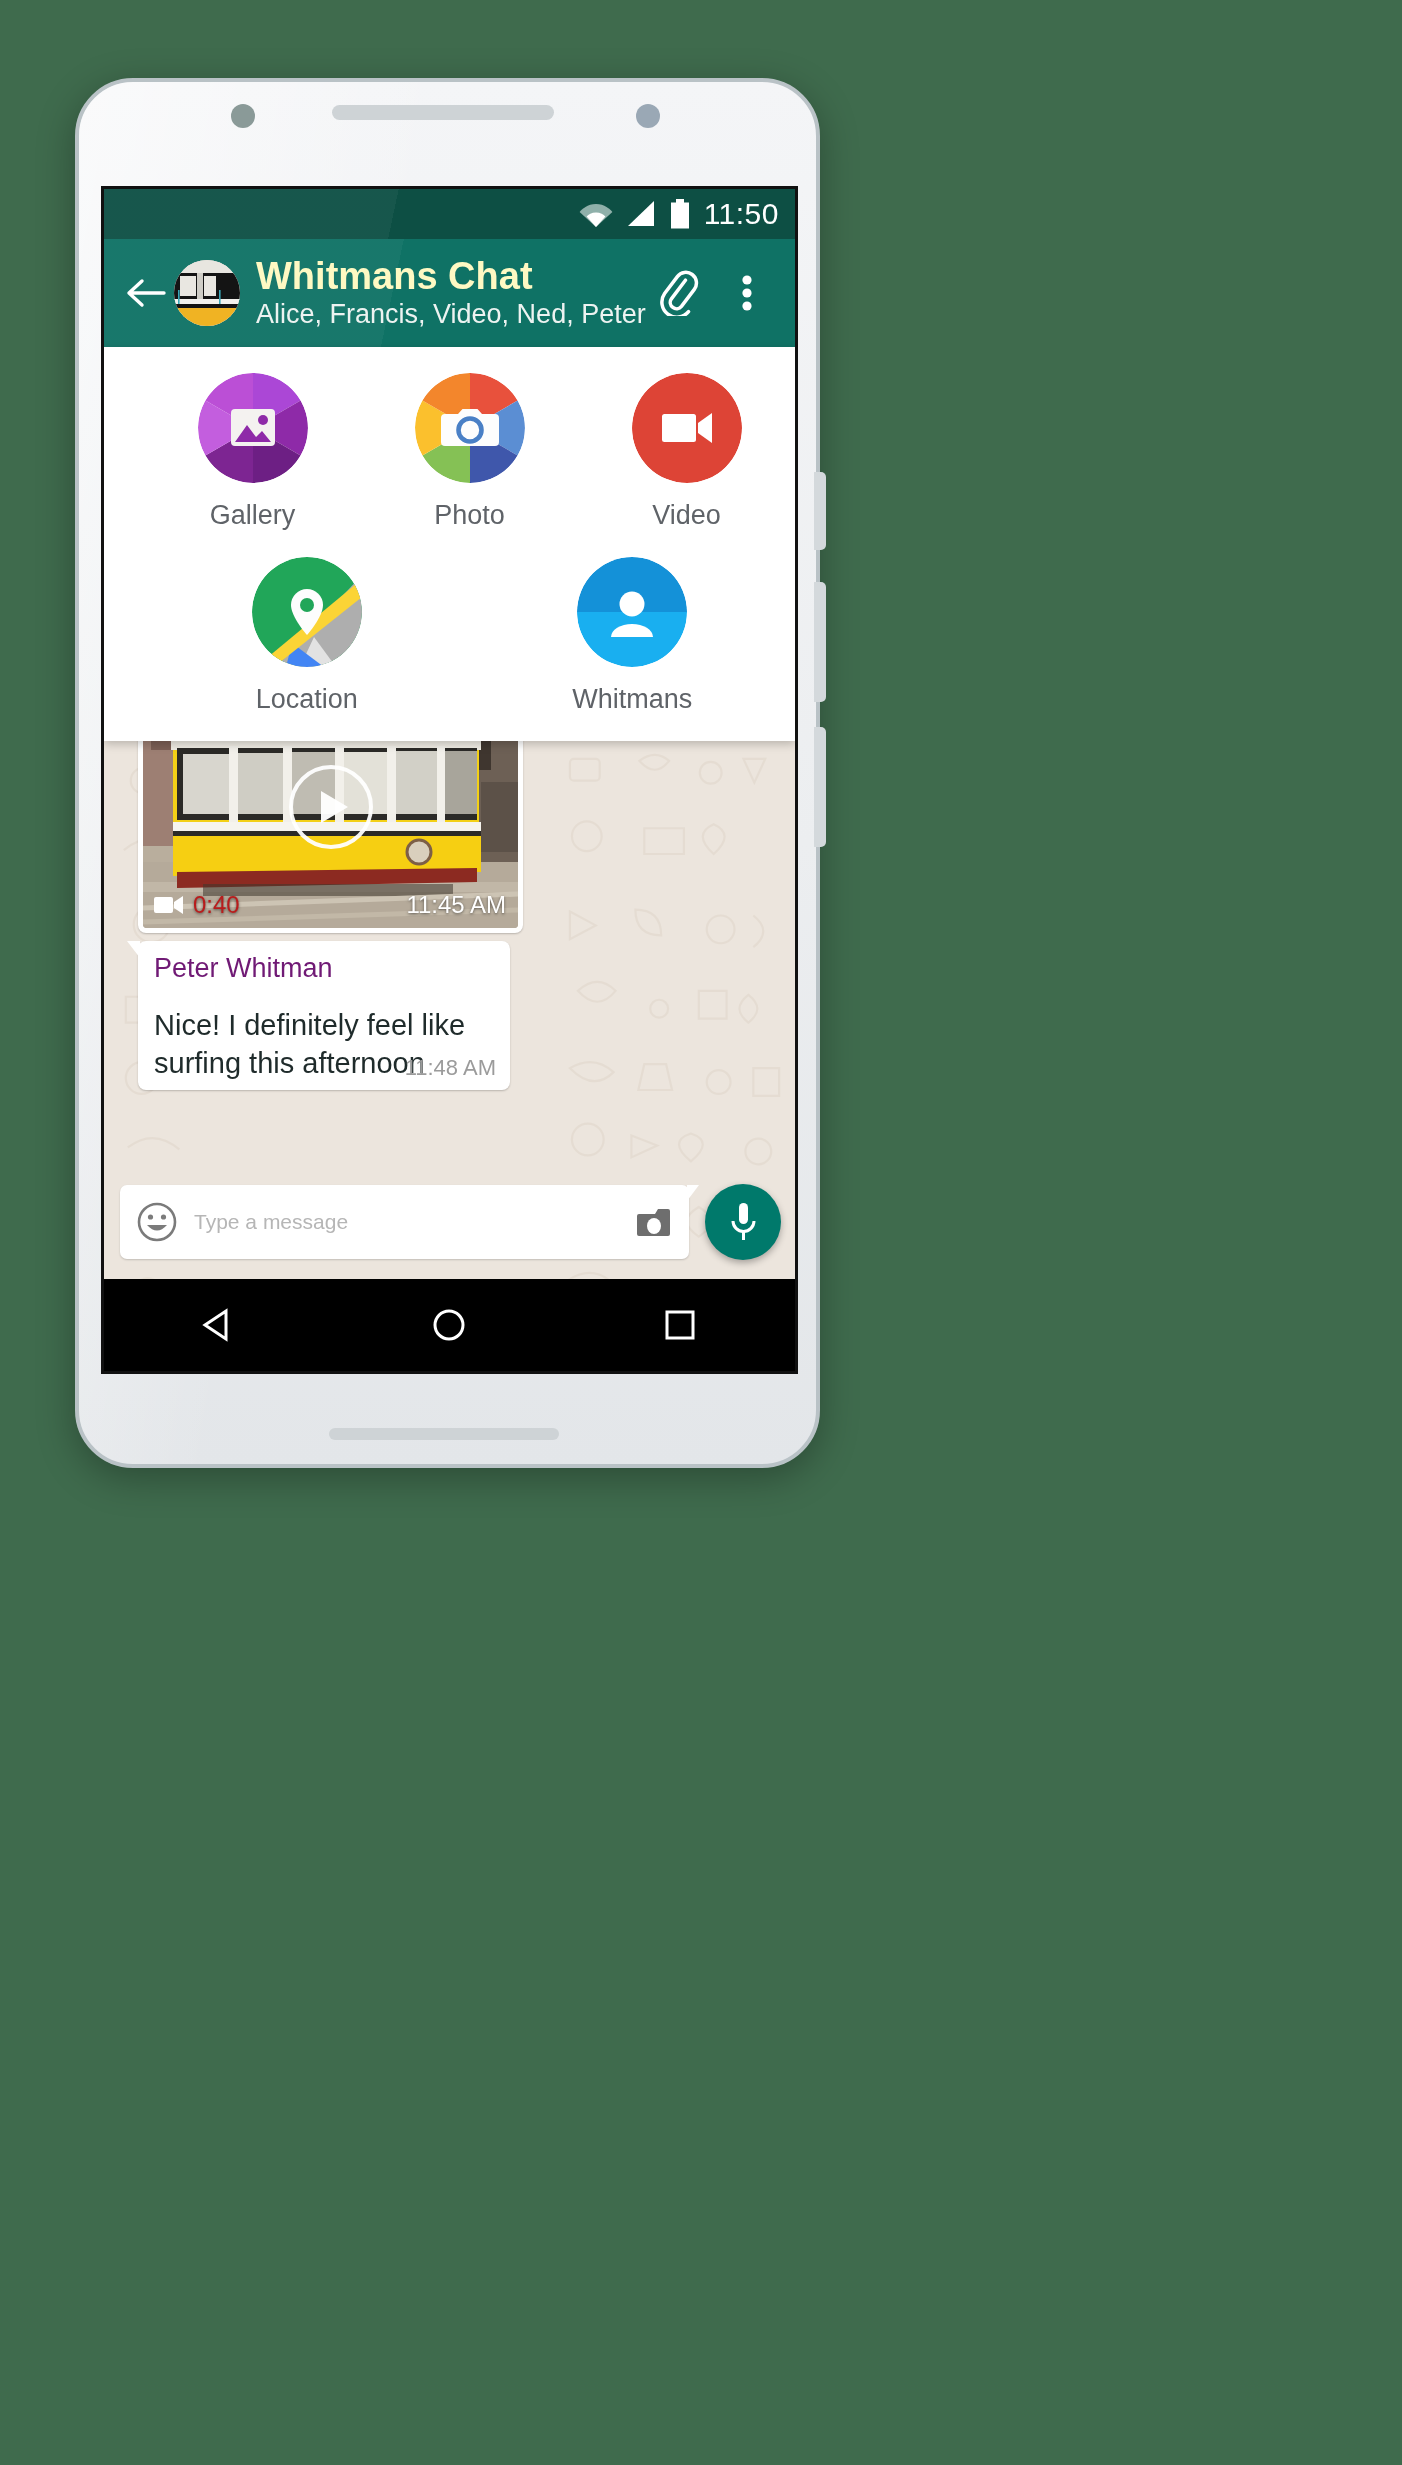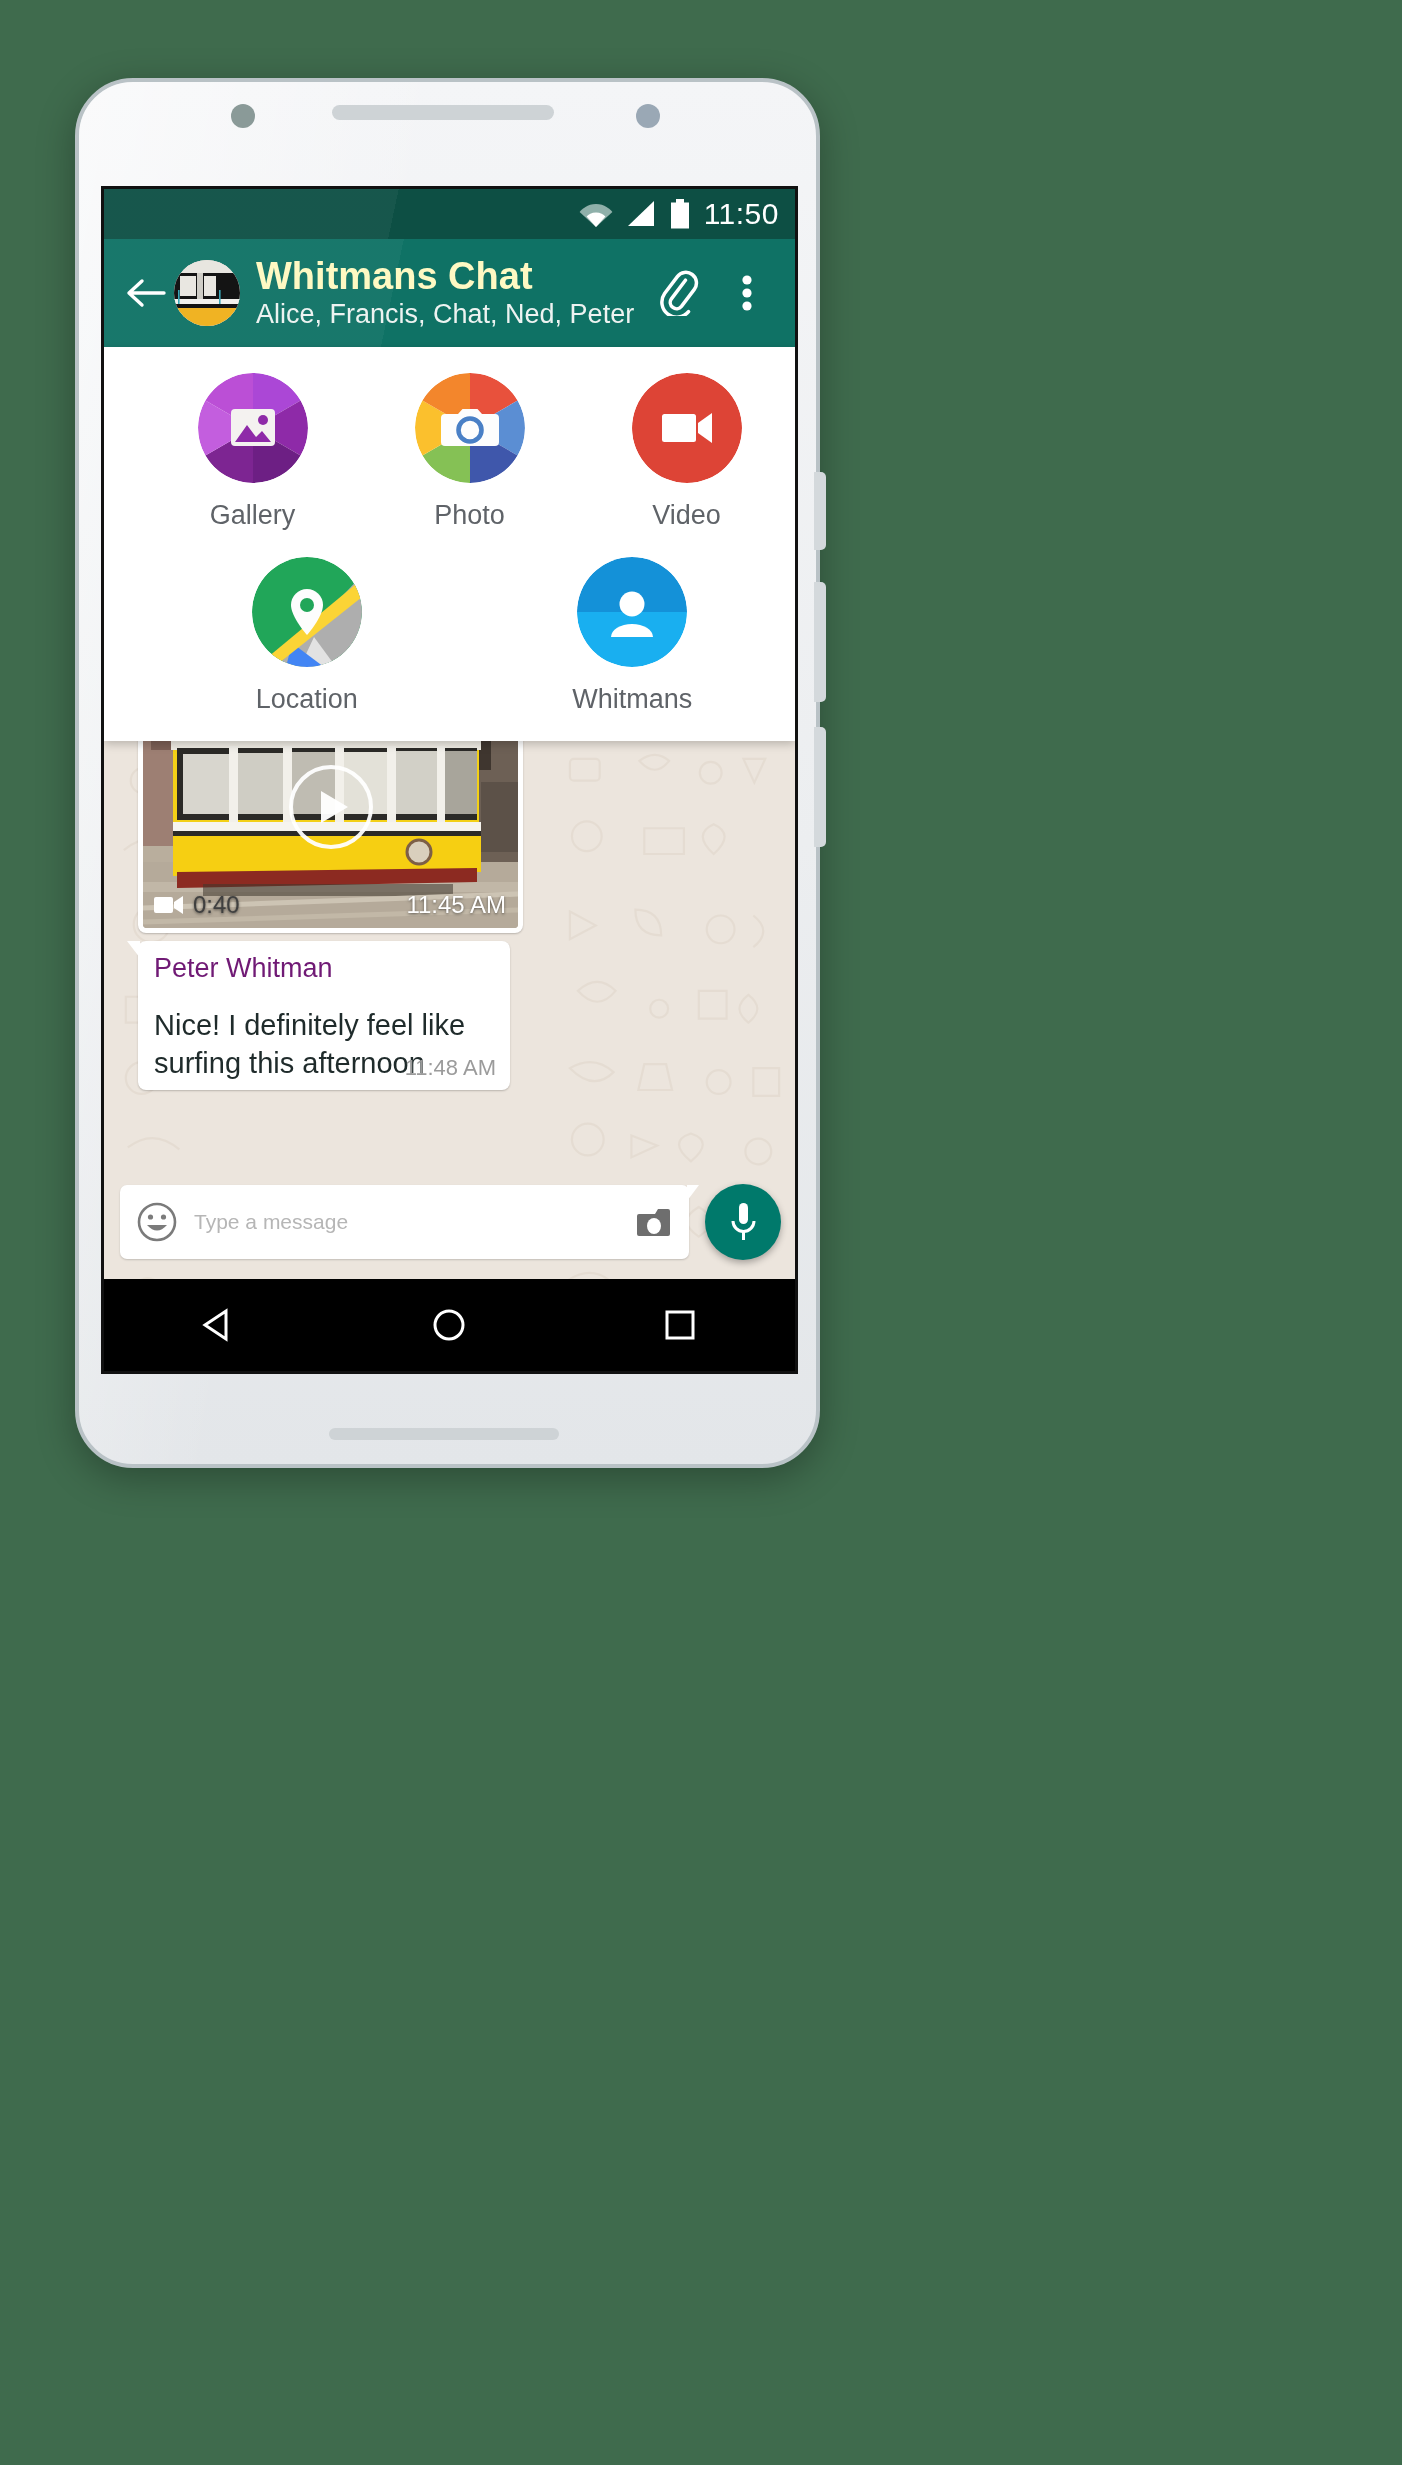--- a/index.html
+++ b/index.html
@@ -147,21 +147,21 @@
   }
   .play-tri{
     width:0;height:0;margin-left:7px;
     border-left:27px solid rgba(255,255,255,.96);
     border-top:16px solid transparent;
     border-bottom:16px solid transparent;
   }
   .vid-dur{
     position:absolute; left:11px; bottom:9px;
     display:flex; align-items:center; gap:9px;
-    color:#404040; font-size:24px; font-weight:400;
+    color:#b91c1c; font-size:24px; font-weight:400;
     text-shadow:0 1px 3px rgba(0,0,0,.55);
   }
   .vid-time{
     position:absolute; right:12px; bottom:9px;
     color:#fff; font-size:24px;
     text-shadow:0 1px 3px rgba(0,0,0,.55);
   }
 
   
   .text-bubble{
@@ -271,21 +271,21 @@
           <rect x="0" y="39" width="66" height="5" fill="#f2f1ed"></rect>
           <rect x="0" y="44" width="66" height="4" fill="#141414"></rect>
           <rect x="0" y="48" width="66" height="18" fill="#f0b323"></rect>
           <rect x="4" y="30" width="1.6" height="14" fill="#3aa7b8"></rect>
           <rect x="45" y="30" width="1.6" height="14" fill="#3aa7b8"></rect>
         </svg>
       </div>
 
       <div class="titles">
         <div class="ct-title">Whitmans Chat</div>
-        <div class="ct-sub">Alice, Francis, Chat, Ned, Peter</div>
+        <div class="ct-sub">Alice, Francis, Video, Ned, Peter</div>
       </div>
 
       <div class="ab-icon clip">
         <svg width="46" height="46" viewBox="0 0 46 46">
           <path d="M33 12.5 L16.5 29 a6.3 6.3 0 0 0 8.9 8.9 L40.5 22.8 a10.6 10.6 0 0 0 -15 -15 L10.5 22.8 a15 15 0 0 0 21.2 21.2" transform="translate(0,-1) rotate(-8 23 23)" fill="none" stroke="#fff" stroke-width="3.5" stroke-linecap="round"></path>
         </svg>
       </div>
 
       <div class="ab-icon">
         <svg width="12" height="46" viewBox="0 0 12 46">

